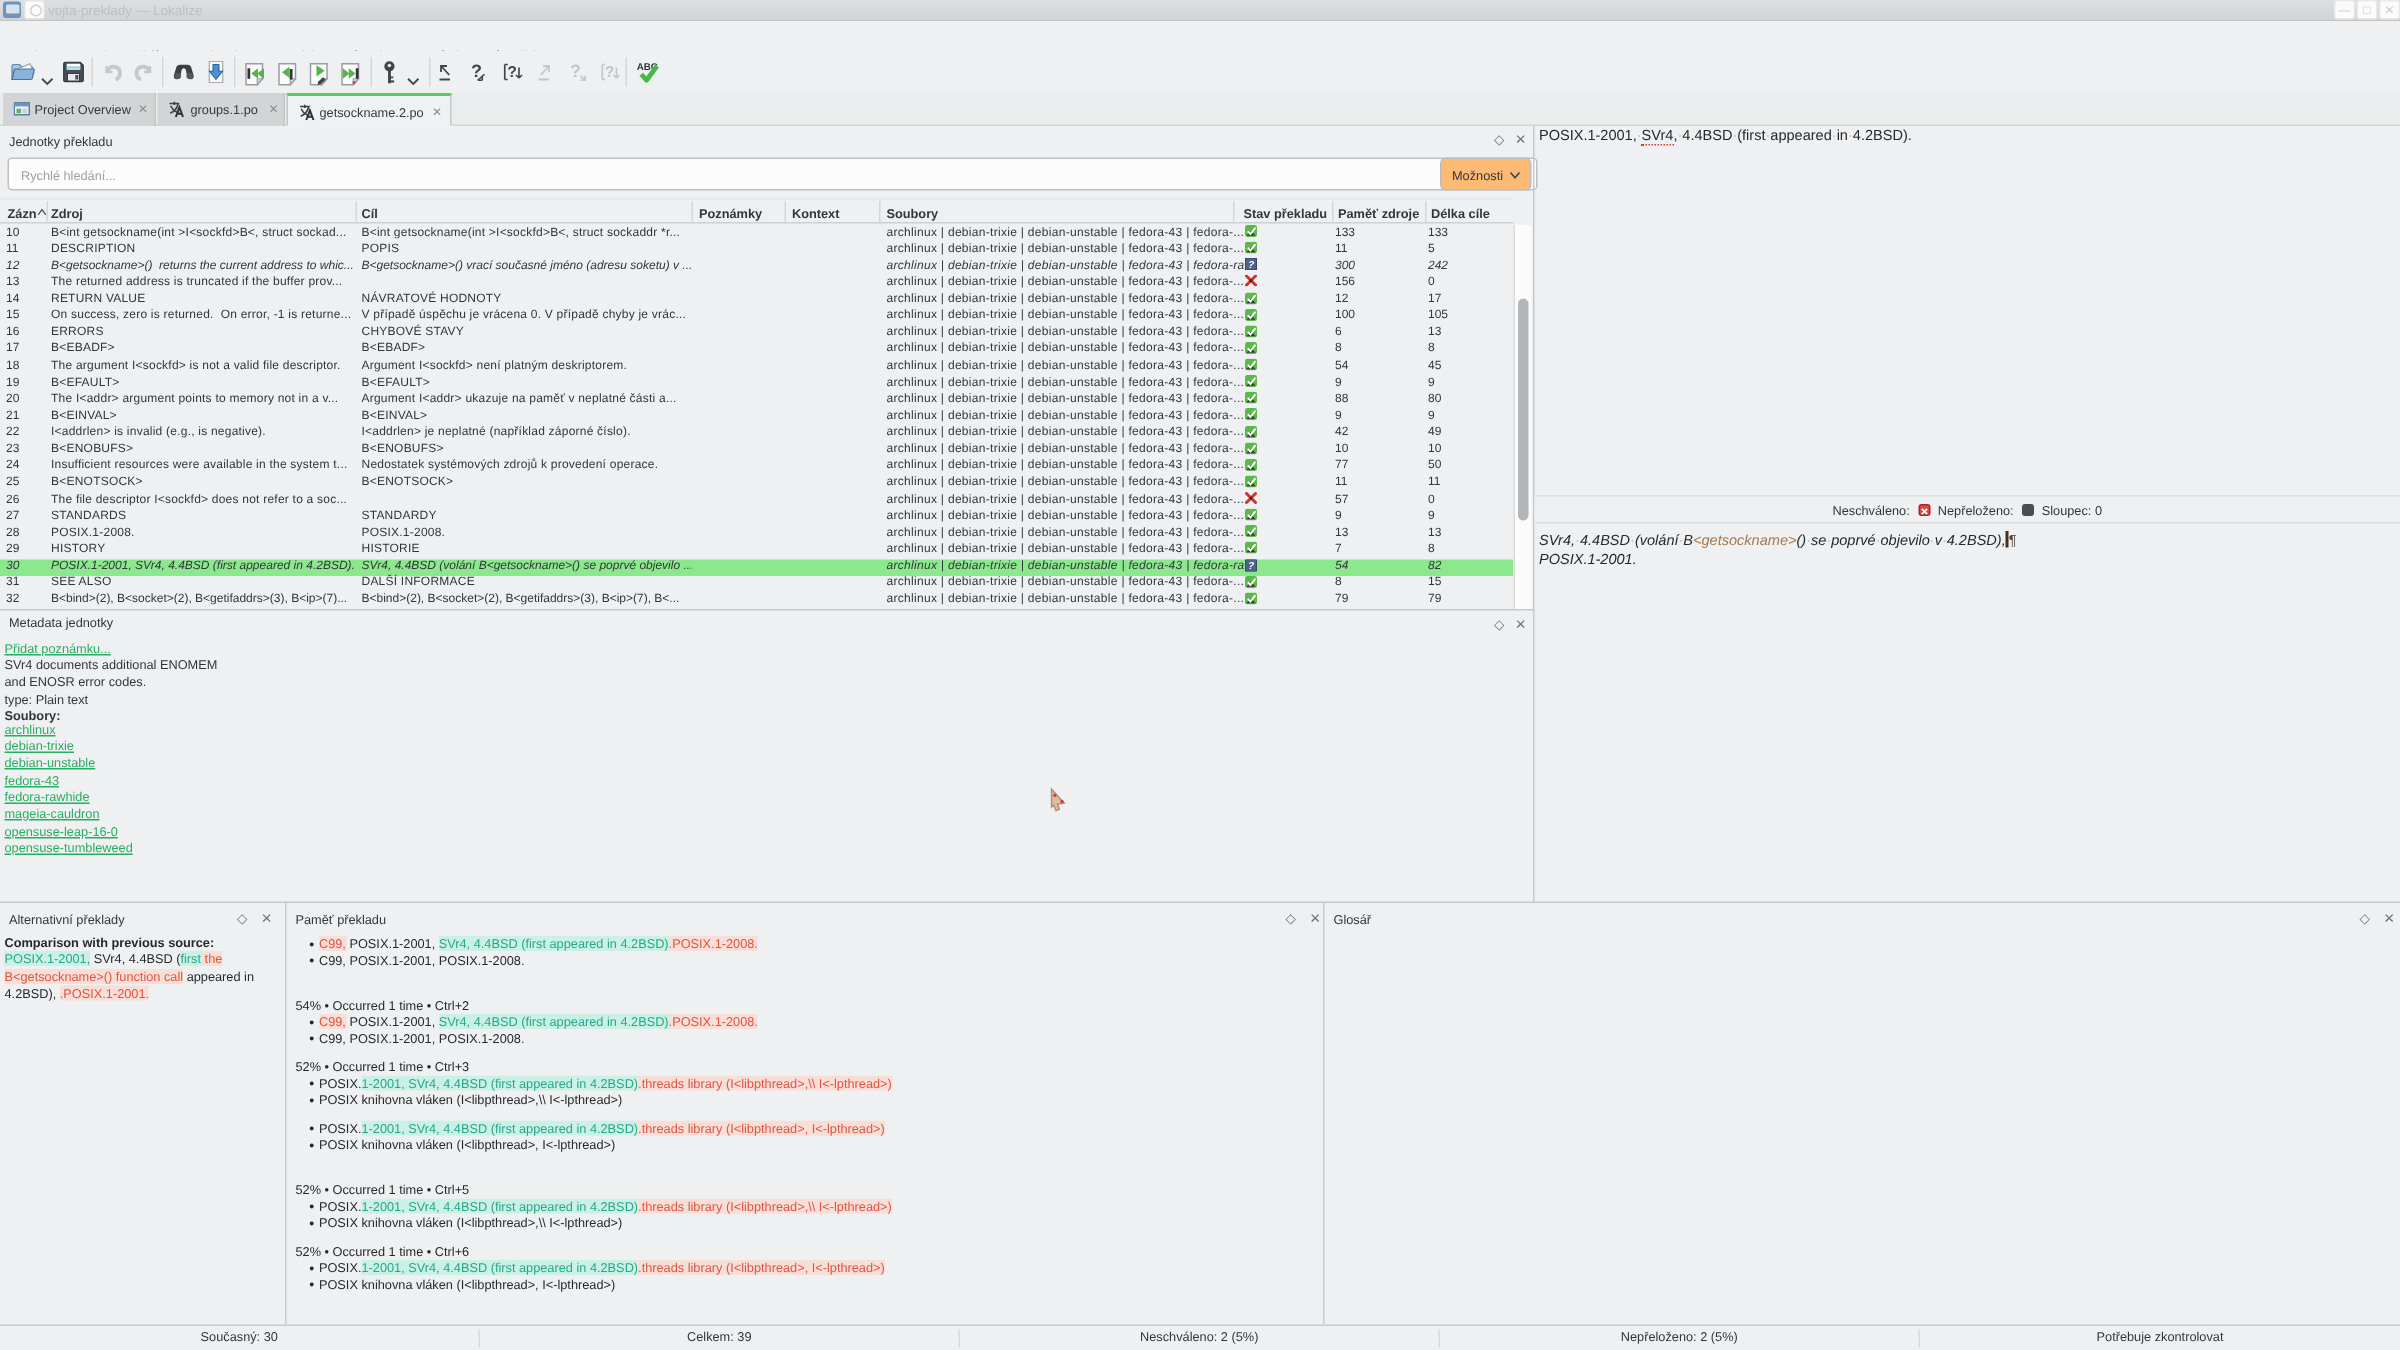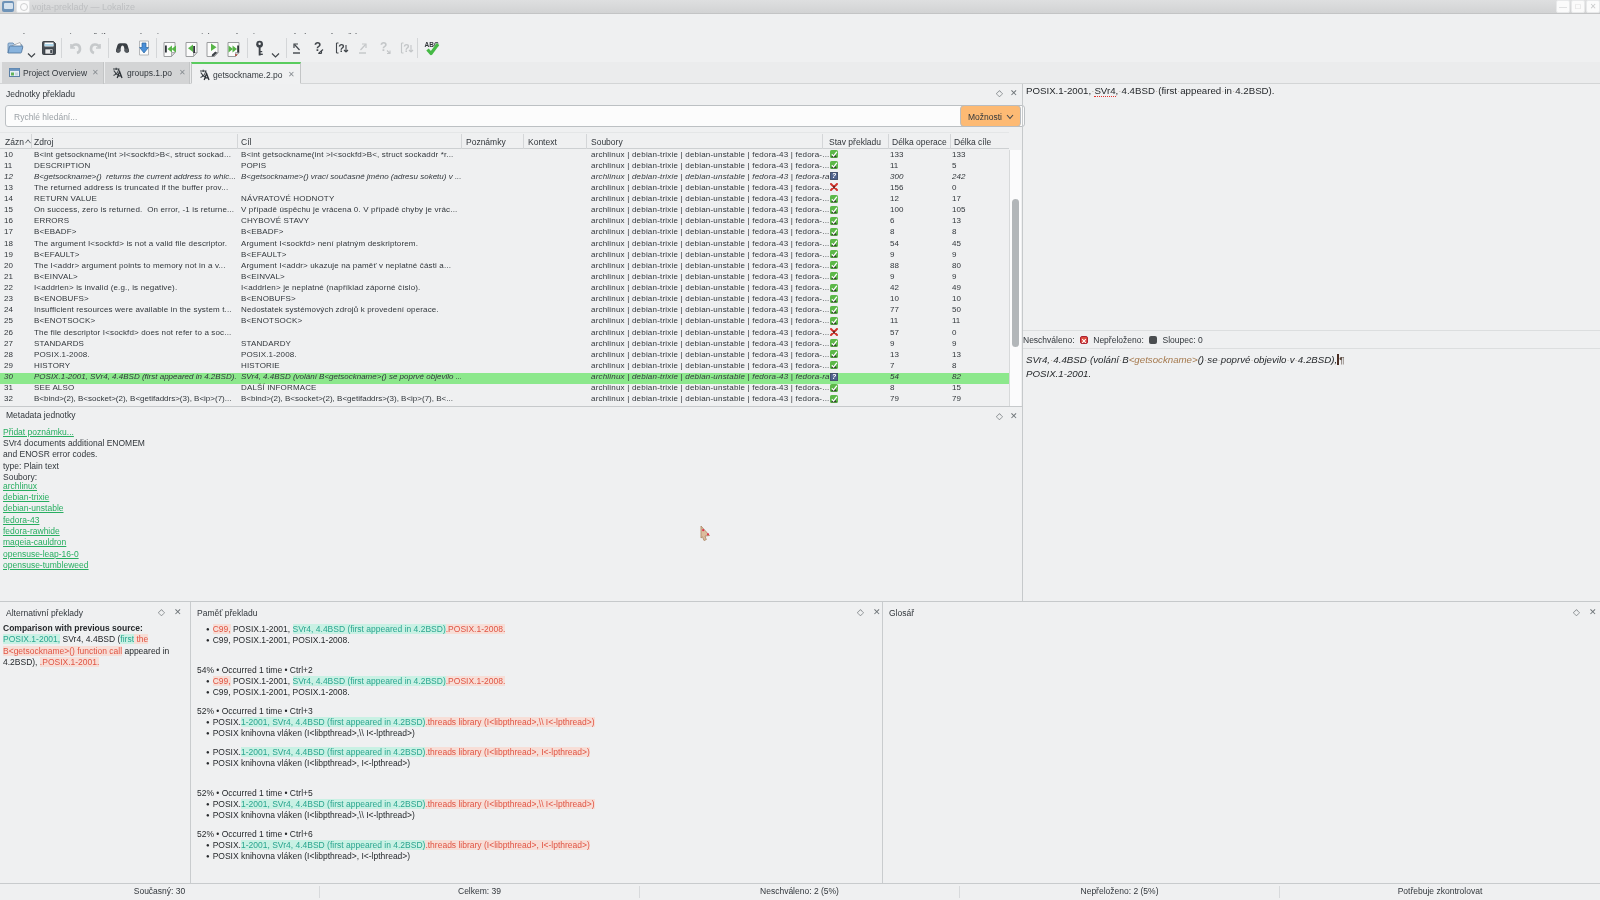--- a/index.html
+++ b/index.html
@@ -27,21 +27,21 @@
 .tab.active{background:#f0f1f2;border-top:2px solid #59cc5e;border-bottom:1px solid #f0f1f2;border-left:1px solid #c3c5c6}
 
 #lhead{left:0;top:84px;width:1022px;height:17px}
 .phead{font-size:8.5px;color:#31363b}
 .pctl{position:absolute;font-size:9px;color:#6d7377}
 #search{left:5px;top:105px;width:1020px;height:22px;background:#fcfcfc;border:1px solid #bcc0c3;border-radius:3px}
 #search .ph{position:absolute;left:8px;top:6px;font-size:8.5px;color:#9ba1a6}
 #opts{left:960px;top:105px;width:61px;height:22px;background:#fdba74;border:1px solid #b9bdc1;border-radius:4px;font-size:8.5px;color:#31363b}
 
 #thead{left:0;top:132px;width:1009px;height:17px;background:#eff0f1;border-bottom:1px solid #cdd0d2;border-top:1px solid #e4e6e7}
-#thead span{position:absolute;top:4px;font-size:8.5px;font-weight:normal;color:#31363b}
+#thead span{position:absolute;top:4px;font-size:8.5px;font-weight:bold;color:#31363b}
 #thead i{display:block;position:absolute;top:1px;width:1px;height:15px;background:#d4d6d8}
 #tbody{left:0;top:150px;width:1009px;height:256px;overflow:hidden}
 .row{position:relative;height:11.13px;font-size:8px;color:#31363b}
 .row span{position:absolute;top:-0.5px;white-space:pre;overflow:hidden}
 .row.it span{font-style:italic}
 .row.sel{background:#8ce88c}
 .row.ls0 .c1,.row.ls0 .c2{letter-spacing:0}
 .c0{left:4px;width:26px}
 .c1{left:34px;width:203px;letter-spacing:0.15px}
 .c2{left:241px;width:220px;letter-spacing:0.15px}
@@ -58,21 +58,21 @@
 
 #msep{left:0;top:406px;width:1022px;height:1px;background:#c6c9cb}
 #mhead{left:0;top:407px;width:1022px;height:18px}
 #meta{left:3px;top:425px;width:1016px;font-size:8.5px;color:#31363b}
 #meta div{position:absolute;white-space:nowrap}
 .mlink{color:#27ae60;text-decoration:underline}
 
 #edsrc{left:1026px;top:85px;font-size:9.7px;color:#26292c;white-space:nowrap}
 .sd{color:#c0b4a4}
 .spell{border-bottom:1.5px dotted #e0342f}
-#edmid{left:1023px;top:330px;width:577px;height:19px;border-top:1px solid #dcdedf;border-bottom:1px solid #dcdedf;background:#eff0f1;text-align:left;font-size:8.5px;color:#31363b;line-height:18px}
+#edmid{left:1023px;top:330px;width:577px;height:19px;border-top:1px solid #dcdedf;border-bottom:1px solid #dcdedf;background:#eff0f1;text-align:center;font-size:8.5px;color:#31363b;line-height:18px}
 #edmid .b{display:inline-block;width:8px;height:8px;border-radius:2px;vertical-align:-1px;margin:0 3px}
 #edtgt{left:1026px;top:353.5px;font-size:9.7px;font-style:italic;color:#26292c;white-space:nowrap}
 #edtgt2{left:1026px;top:368px;font-size:9.7px;font-style:italic;color:#26292c;white-space:nowrap}
 .tag{color:#a5794d}
 .caret{display:inline-block;width:2px;height:11px;background:#4a2e24;vertical-align:-2px}
 .pilcrow{color:#55453c;font-style:normal}
 
 #bsep{left:0;top:601px;width:1600px;height:1px;background:#c6c9cb}
 #bott{left:0;top:602px;width:1600px;height:281px;background:#eff0f1}
 .bp{position:absolute;top:0;height:281px}
@@ -263,21 +263,21 @@
     </svg>
   </div>
 <div class="abs" id="thead">
     <span style="left:5px">Zázn</span>
     <span style="left:34px">Zdroj</span>
     <span style="left:241px">Cíl</span>
     <span style="left:466px">Poznámky</span>
     <span style="left:528px">Kontext</span>
     <span style="left:591px">Soubory</span>
     <span style="left:829px">Stav překladu</span>
-    <span style="left:892px">Délka operace</span>
+    <span style="left:892px">Paměť zdroje</span>
     <span style="left:954px">Délka cíle</span>
     <svg style="position:absolute;left:25px;top:6px" width="6" height="5" viewBox="0 0 7 5">
       <path d="M0.5 4.5 L3.5 0.5 L6.5 4.5" fill="none" stroke="#4a4f54" stroke-width="1"></path>
     </svg>
     <i style="left:31px"></i>
     <i style="left:237px"></i>
     <i style="left:461px"></i>
     <i style="left:523px"></i>
     <i style="left:586px"></i>
     <i style="left:822px"></i>
@@ -588,21 +588,21 @@
 <div class="abs" id="mhead">
     <span class="phead" style="position:absolute;left:6px;top:3px">Metadata jednotky</span>
 <span class="pctl" style="left:996px;top:4px">◇</span>
     <span class="pctl" style="left:1010px;top:4px">✕</span>
   </div>
 <div class="abs" id="meta">
 <div class="mlink" style="top:2px">Přidat poznámku...</div>
 <div style="top:13px">SVr4 documents additional ENOMEM</div>
 <div style="top:24px">and ENOSR error codes.</div>
 <div style="top:36px">type: Plain text</div>
-<div style="top:47px;font-weight:normal">Soubory:</div>
+<div style="top:47px;font-weight:bold">Soubory:</div>
 <div class="mlink" style="top:56px">archlinux</div>
     <div class="mlink" style="top:67px">debian-trixie</div>
     <div class="mlink" style="top:78px">debian-unstable</div>
     <div class="mlink" style="top:90px">fedora-43</div>
     <div class="mlink" style="top:101px">fedora-rawhide</div>
     <div class="mlink" style="top:112px">mageia-cauldron</div>
     <div class="mlink" style="top:124px">opensuse-leap-16-0</div>
     <div class="mlink" style="top:135px">opensuse-tumbleweed</div>
 </div>
 <div class="abs" id="edsrc">POSIX.1-2001,<span class="sd">·</span><span class="spell">SVr4</span>,<span class="sd">·</span>4.4BSD<span class="sd">·</span>(first<span class="sd">·</span>appeared<span class="sd">·</span>in<span class="sd">·</span>4.2BSD).</div>

